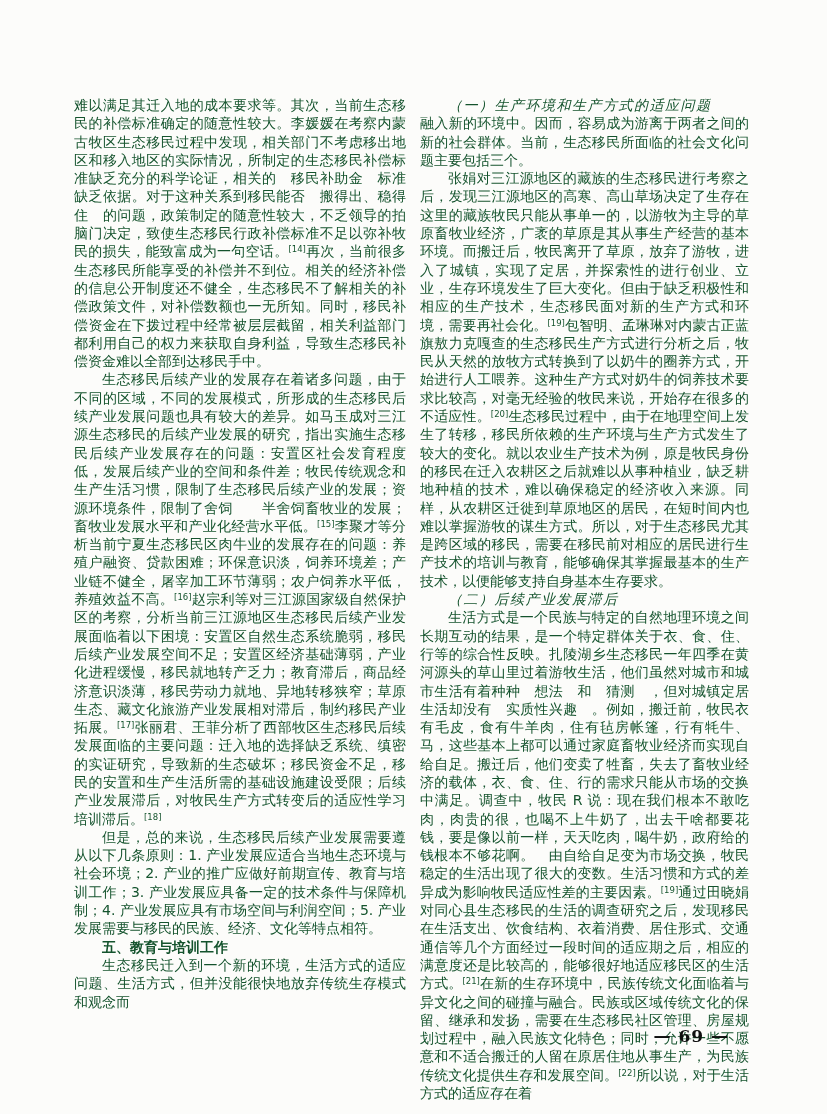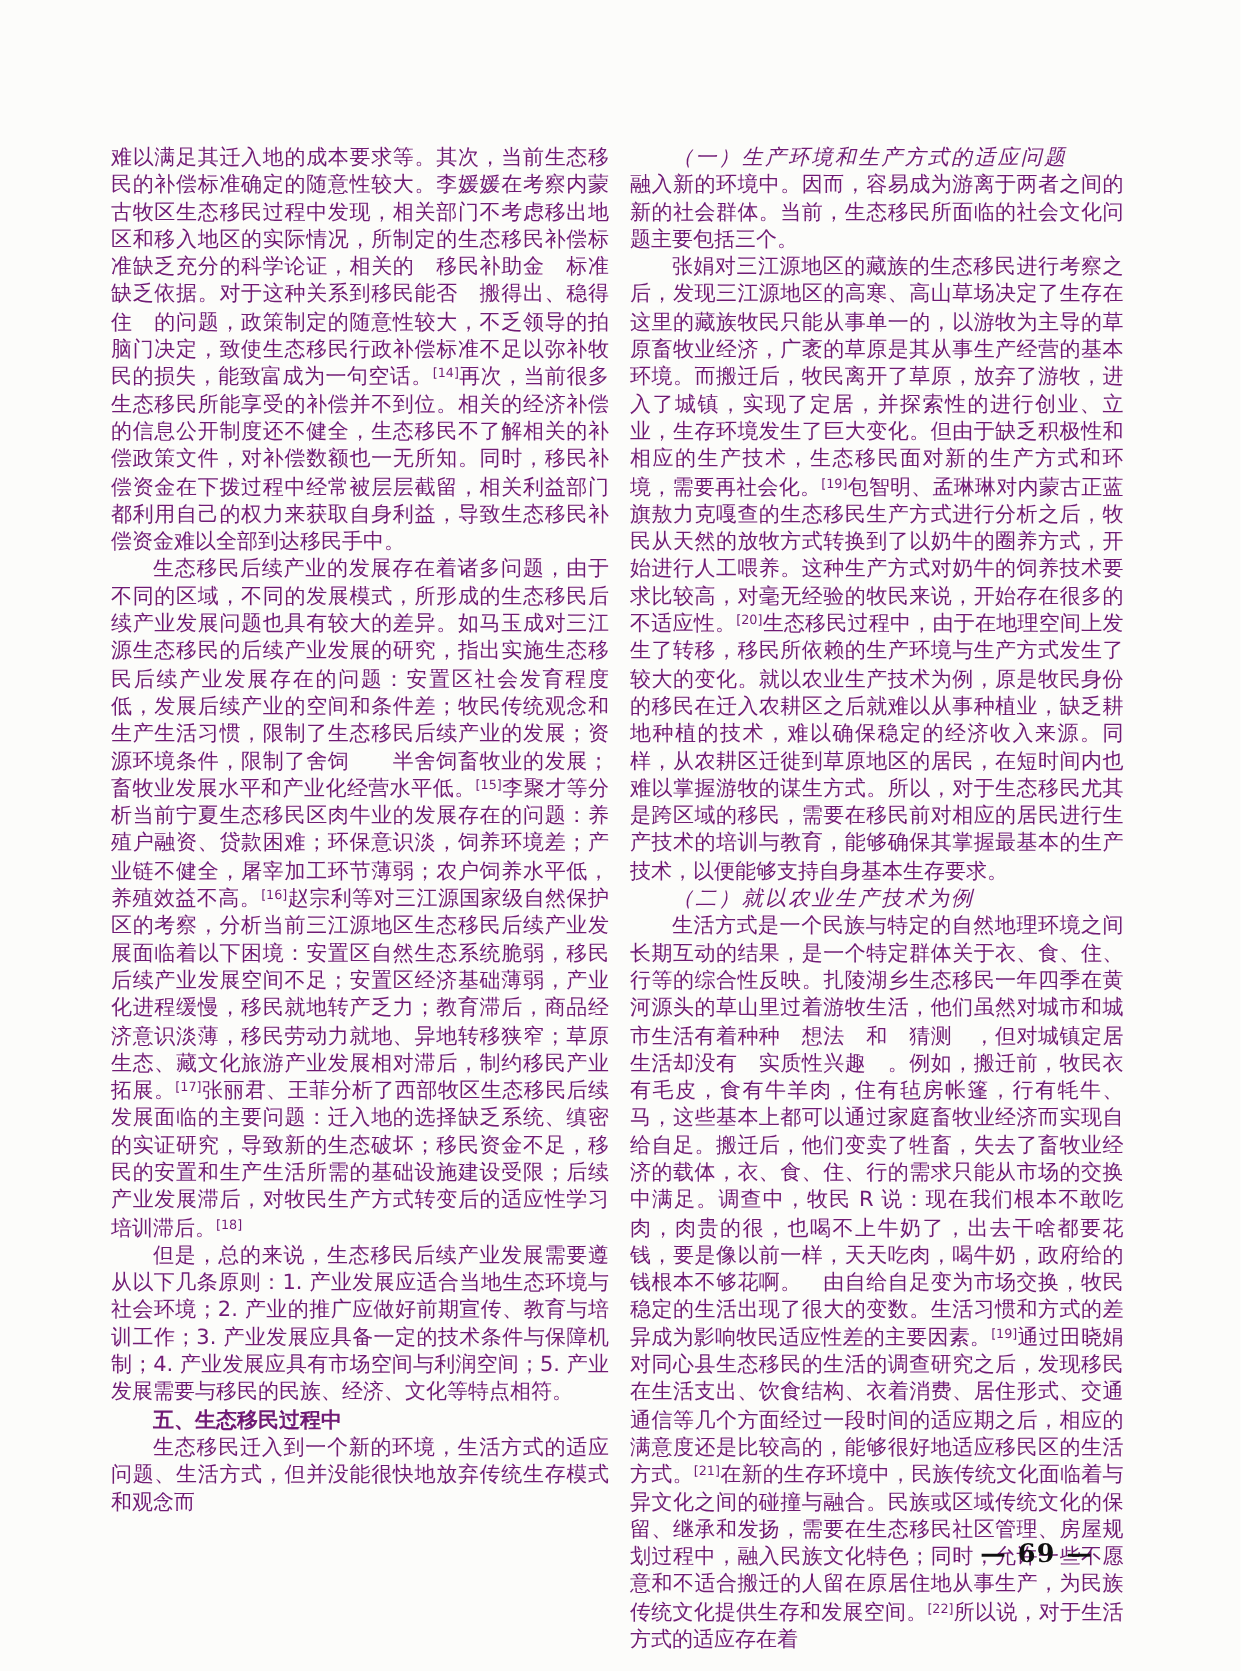--- a/index.html
+++ b/index.html
@@ -13,21 +13,21 @@
     height: 1114px;
     background: #fcfcfa;
     overflow: hidden;
     font-family: "DejaVu Sans", sans-serif;
   }
   .col {
     position: absolute;
     top: 96px;
     font-size: 14px;
     line-height: 18.3px;
-    color: #701a75;
+    color: #14532d;
     text-align: justify;
   }
   .col-left  { left: 74px;  width: 332px; }
   .col-right { left: 420px; width: 329px; }
   .para { margin: 0; padding: 0; }
   .para.indent { text-indent: 2em; }
   .para.kai-heading {
     font-family: "DejaVu Serif", serif;
     font-style: italic;
     letter-spacing: 1.5px;
@@ -54,24 +54,24 @@
   }
 </style>
 </head>
 <body>
 
 <div class="page">
   <div class="col col-left">
       <p class="para body">难以满足其迁入地的成本要求等。其次，当前生态移民的补偿标准确定的随意性较大。李媛媛在考察内蒙古牧区生态移民过程中发现，相关部门不考虑移出地区和移入地区的实际情况，所制定的生态移民补偿标准缺乏充分的科学论证，相关的　移民补助金　标准缺乏依据。对于这种关系到移民能否　搬得出、稳得住　的问题，政策制定的随意性较大，不乏领导的拍脑门决定，致使生态移民行政补偿标准不足以弥补牧民的损失，能致富成为一句空话。<sup>[14]</sup>再次，当前很多生态移民所能享受的补偿并不到位。相关的经济补偿的信息公开制度还不健全，生态移民不了解相关的补偿政策文件，对补偿数额也一无所知。同时，移民补偿资金在下拨过程中经常被层层截留，相关利益部门都利用自己的权力来获取自身利益，导致生态移民补偿资金难以全部到达移民手中。</p>
       <p class="para body indent">生态移民后续产业的发展存在着诸多问题，由于不同的区域，不同的发展模式，所形成的生态移民后续产业发展问题也具有较大的差异。如马玉成对三江源生态移民的后续产业发展的研究，指出实施生态移民后续产业发展存在的问题：安置区社会发育程度低，发展后续产业的空间和条件差；牧民传统观念和生产生活习惯，限制了生态移民后续产业的发展；资源环境条件，限制了舍饲　　半舍饲畜牧业的发展；畜牧业发展水平和产业化经营水平低。<sup>[15]</sup>李聚才等分析当前宁夏生态移民区肉牛业的发展存在的问题：养殖户融资、贷款困难；环保意识淡，饲养环境差；产业链不健全，屠宰加工环节薄弱；农户饲养水平低，养殖效益不高。<sup>[16]</sup>赵宗利等对三江源国家级自然保护区的考察，分析当前三江源地区生态移民后续产业发展面临着以下困境：安置区自然生态系统脆弱，移民后续产业发展空间不足；安置区经济基础薄弱，产业化进程缓慢，移民就地转产乏力；教育滞后，商品经济意识淡薄，移民劳动力就地、异地转移狭窄；草原生态、藏文化旅游产业发展相对滞后，制约移民产业拓展。<sup>[17]</sup>张丽君、王菲分析了西部牧区生态移民后续发展面临的主要问题：迁入地的选择缺乏系统、缜密的实证研究，导致新的生态破坏；移民资金不足，移民的安置和生产生活所需的基础设施建设受限；后续产业发展滞后，对牧民生产方式转变后的适应性学习培训滞后。<sup>[18]</sup></p>
       <p class="para body indent">但是，总的来说，生态移民后续产业发展需要遵从以下几条原则：1. 产业发展应适合当地生态环境与社会环境；2. 产业的推广应做好前期宣传、教育与培训工作；3. 产业发展应具备一定的技术条件与保障机制；4. 产业发展应具有市场空间与利润空间；5. 产业发展需要与移民的民族、经济、文化等特点相符。</p>
-      <p class="para bold-heading indent">五、生态移民过程中</p>
+      <p class="para bold-heading indent">五、教育与培训工作</p>
       <p class="para body indent">生态移民迁入到一个新的环境，生活方式的适应问题、生活方式，但并没能很快地放弃传统生存模式和观念而</p>
     </div>
   <div class="col col-right">
       <p class="para kai-heading indent">（一）生产环境和生产方式的适应问题</p>
       <p class="para body">融入新的环境中。因而，容易成为游离于两者之间的新的社会群体。当前，生态移民所面临的社会文化问题主要包括三个。</p>
       <p class="para body indent">张娟对三江源地区的藏族的生态移民进行考察之后，发现三江源地区的高寒、高山草场决定了生存在这里的藏族牧民只能从事单一的，以游牧为主导的草原畜牧业经济，广袤的草原是其从事生产经营的基本环境。而搬迁后，牧民离开了草原，放弃了游牧，进入了城镇，实现了定居，并探索性的进行创业、立业，生存环境发生了巨大变化。但由于缺乏积极性和相应的生产技术，生态移民面对新的生产方式和环境，需要再社会化。<sup>[19]</sup>包智明、孟琳琳对内蒙古正蓝旗敖力克嘎查的生态移民生产方式进行分析之后，牧民从天然的放牧方式转换到了以奶牛的圈养方式，开始进行人工喂养。这种生产方式对奶牛的饲养技术要求比较高，对毫无经验的牧民来说，开始存在很多的不适应性。<sup>[20]</sup>生态移民过程中，由于在地理空间上发生了转移，移民所依赖的生产环境与生产方式发生了较大的变化。就以农业生产技术为例，原是牧民身份的移民在迁入农耕区之后就难以从事种植业，缺乏耕地种植的技术，难以确保稳定的经济收入来源。同样，从农耕区迁徙到草原地区的居民，在短时间内也难以掌握游牧的谋生方式。所以，对于生态移民尤其是跨区域的移民，需要在移民前对相应的居民进行生产技术的培训与教育，能够确保其掌握最基本的生产技术，以便能够支持自身基本生存要求。</p>
-      <p class="para kai-heading indent">（二）就以农业生产技术为例</p>
+      <p class="para kai-heading indent">（二）后续产业发展滞后</p>
       <p class="para body indent">生活方式是一个民族与特定的自然地理环境之间长期互动的结果，是一个特定群体关于衣、食、住、行等的综合性反映。扎陵湖乡生态移民一年四季在黄河源头的草山里过着游牧生活，他们虽然对城市和城市生活有着种种　想法　和　猜测　，但对城镇定居生活却没有　实质性兴趣　。例如，搬迁前，牧民衣有毛皮，食有牛羊肉，住有毡房帐篷，行有牦牛、马，这些基本上都可以通过家庭畜牧业经济而实现自给自足。搬迁后，他们变卖了牲畜，失去了畜牧业经济的载体，衣、食、住、行的需求只能从市场的交换中满足。调查中，牧民 R 说：现在我们根本不敢吃肉，肉贵的很，也喝不上牛奶了，出去干啥都要花钱，要是像以前一样，天天吃肉，喝牛奶，政府给的钱根本不够花啊。　由自给自足变为市场交换，牧民稳定的生活出现了很大的变数。生活习惯和方式的差异成为影响牧民适应性差的主要因素。<sup>[19]</sup>通过田晓娟对同心县生态移民的生活的调查研究之后，发现移民在生活支出、饮食结构、衣着消费、居住形式、交通通信等几个方面经过一段时间的适应期之后，相应的满意度还是比较高的，能够很好地适应移民区的生活方式。<sup>[21]</sup>在新的生存环境中，民族传统文化面临着与异文化之间的碰撞与融合。民族或区域传统文化的保留、继承和发扬，需要在生态移民社区管理、房屋规划过程中，融入民族文化特色；同时，允许一些不愿意和不适合搬迁的人留在原居住地从事生产，为民族传统文化提供生存和发展空间。<sup>[22]</sup>所以说，对于生活方式的适应存在着</p>
     </div>
   <div class="page-number">— 69 —</div>
 </div>
 
 </body></html>

